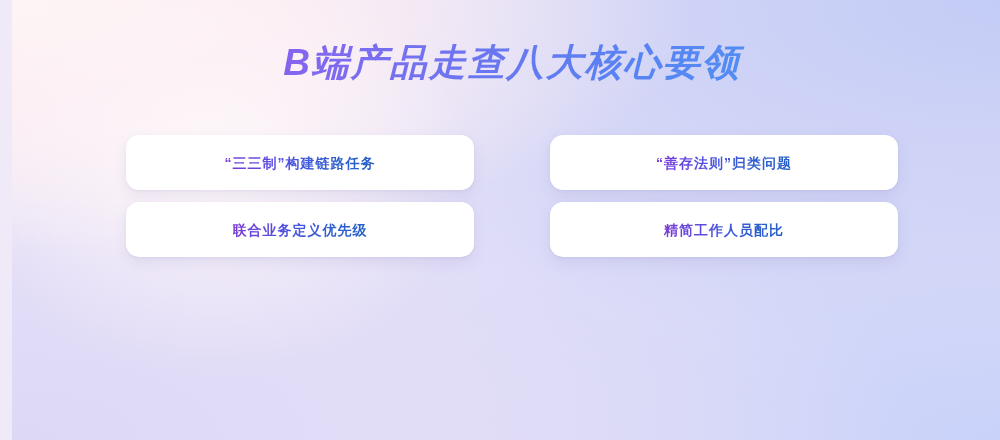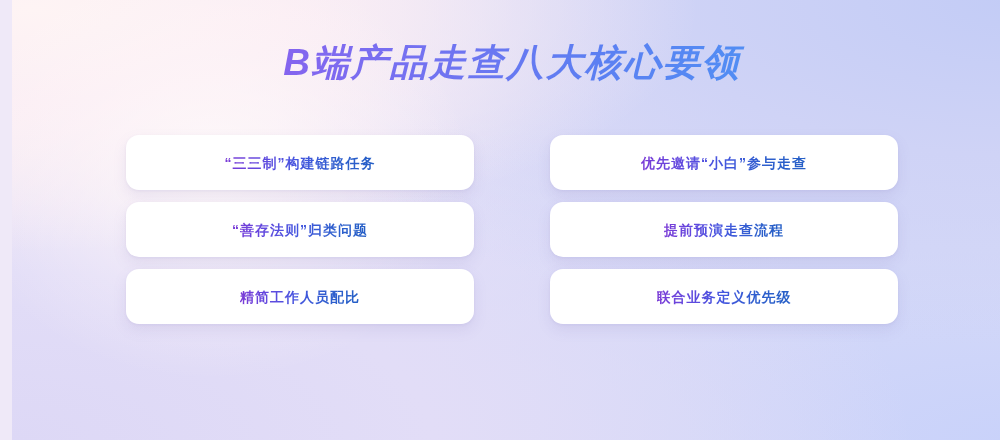--- a/index.html
+++ b/index.html
@@ -109,35 +109,29 @@
 
   <h1 class="title">B端产品走查八大核心要领</h1>
 
   <div class="grid">
 
     <div class="card">
       <span class="card-label">“三三制”构建链路任务</span>
     </div>
 
 
-    <div class="card">
-      <span class="card-label">优先邀请“小白”参与走查</span>
-    </div>
 
     <div class="card">
       <span class="card-label">“善存法则”归类问题</span>
     </div>
 
+
     <div class="card">
-      <span class="card-label">提前预演走查流程</span>
+      <span class="card-label">联合业务定义优先级</span>
     </div>
 
     <div class="card">
       <span class="card-label">精简工作人员配比</span>
-    </div>
-
-    <div class="card">
-      <span class="card-label">联合业务定义优先级</span>
     </div>
 
 
   </div>
 </div>
 
 </body></html>

